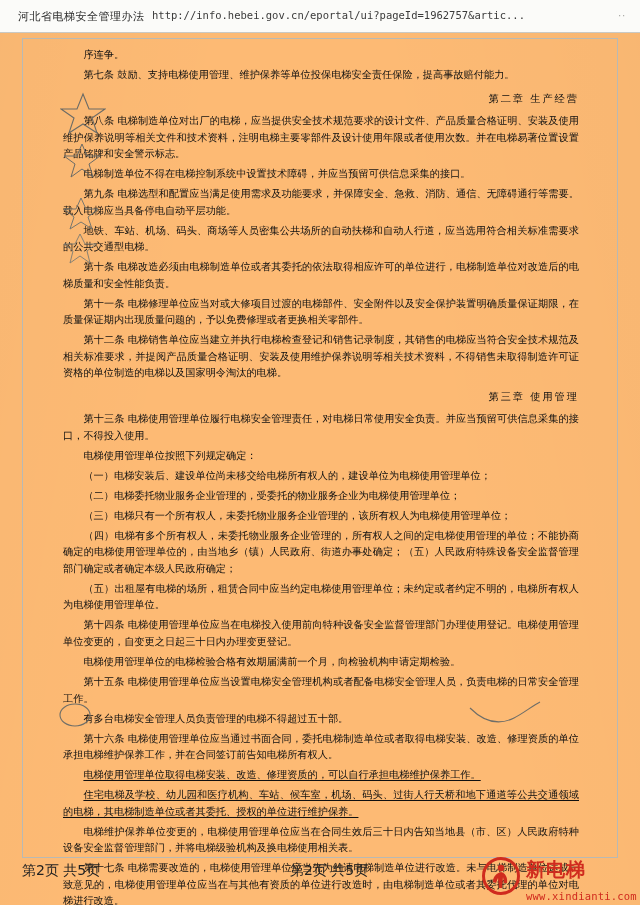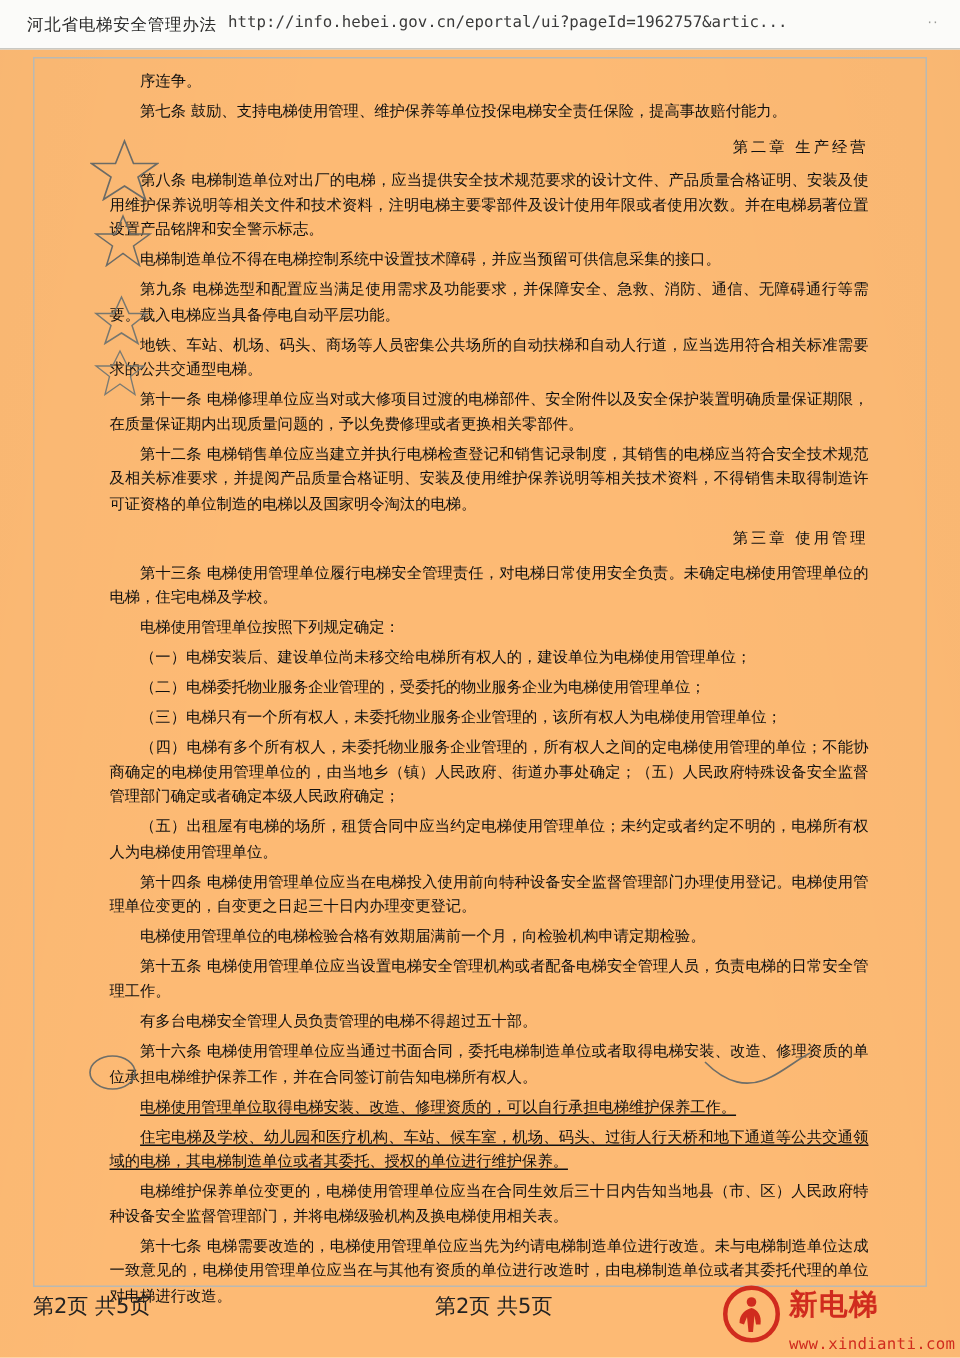--- a/index.html
+++ b/index.html
@@ -85,21 +85,21 @@
     width: 516px;
     font-size: 10.2px;
     line-height: 1.62;
     color: #101010;
   }
   p {
     margin: 0 0 3.5px 0;
     text-align: justify;
     text-justify: inter-ideograph;
   }
-  .ind { text-indent: 2em; margin-left: 10px; }
+  .ind { text-indent: 2em; }
   .ctr { text-align: right; text-indent: 0; margin: 7px 0 6px 0; letter-spacing: 2px; }
   .u { text-decoration: underline; text-underline-offset: 2px; }
   
   .ink {
     position: absolute;
     pointer-events: none;
   }
   .ink svg { display: block; }
   
   .footer {
@@ -166,24 +166,25 @@
   <div class="doc">
     <div class="doc-inner">
 
       <p class="ind">序连争。</p>
       <p class="ind">第七条  鼓励、支持电梯使用管理、维护保养等单位投保电梯安全责任保险，提高事故赔付能力。</p>
       <p class="ctr">第二章   生产经营</p>
       <p class="ind">第八条  电梯制造单位对出厂的电梯，应当提供安全技术规范要求的设计文件、产品质量合格证明、安装及使用维护保养说明等相关文件和技术资料，注明电梯主要零部件及设计使用年限或者使用次数。并在电梯易著位置设置产品铭牌和安全警示标志。</p>
       <p class="ind">电梯制造单位不得在电梯控制系统中设置技术障碍，并应当预留可供信息采集的接口。</p>
       <p class="ind">第九条  电梯选型和配置应当满足使用需求及功能要求，并保障安全、急救、消防、通信、无障碍通行等需要。载入电梯应当具备停电自动平层功能。</p>
       <p class="ind">地铁、车站、机场、码头、商场等人员密集公共场所的自动扶梯和自动人行道，应当选用符合相关标准需要求的公共交通型电梯。</p>
+      <p class="ind">第十条  电梯改造必须由电梯制造单位或者其委托的依法取得相应许可的单位进行，电梯制造单位对改造后的电梯质量和安全性能负责。</p>
       <p class="ind">第十一条  电梯修理单位应当对或大修项目过渡的电梯部件、安全附件以及安全保护装置明确质量保证期限，在质量保证期内出现质量问题的，予以免费修理或者更换相关零部件。</p>
       <p class="ind">第十二条  电梯销售单位应当建立并执行电梯检查登记和销售记录制度，其销售的电梯应当符合安全技术规范及相关标准要求，并提阅产品质量合格证明、安装及使用维护保养说明等相关技术资料，不得销售未取得制造许可证资格的单位制造的电梯以及国家明令淘汰的电梯。</p>
       <p class="ctr">第三章   使用管理</p>
-      <p class="ind">第十三条  电梯使用管理单位履行电梯安全管理责任，对电梯日常使用安全负责。未确定电梯使用管理单位的电梯，住宅电梯及学校。</p>
+      <p class="ind">第十三条  电梯使用管理单位履行电梯安全管理责任，对电梯日常使用安全负责。并应当预留可供信息采集的接口，不得投入使用。</p>
       <p class="ind">电梯使用管理单位按照下列规定确定：</p>
       <p class="ind">（一）电梯安装后、建设单位尚未移交给电梯所有权人的，建设单位为电梯使用管理单位；</p>
       <p class="ind">（二）电梯委托物业服务企业管理的，受委托的物业服务企业为电梯使用管理单位；</p>
       <p class="ind">（三）电梯只有一个所有权人，未委托物业服务企业管理的，该所有权人为电梯使用管理单位；</p>
       <p class="ind">（四）电梯有多个所有权人，未委托物业服务企业管理的，所有权人之间的定电梯使用管理的单位；不能协商确定的电梯使用管理单位的，由当地乡（镇）人民政府、街道办事处确定；（五）人民政府特殊设备安全监督管理部门确定或者确定本级人民政府确定；</p>
       <p class="ind">（五）出租屋有电梯的场所，租赁合同中应当约定电梯使用管理单位；未约定或者约定不明的，电梯所有权人为电梯使用管理单位。</p>
       <p class="ind">第十四条  电梯使用管理单位应当在电梯投入使用前向特种设备安全监督管理部门办理使用登记。电梯使用管理单位变更的，自变更之日起三十日内办理变更登记。</p>
       <p class="ind">电梯使用管理单位的电梯检验合格有效期届满前一个月，向检验机构申请定期检验。</p>
       <p class="ind">第十五条  电梯使用管理单位应当设置电梯安全管理机构或者配备电梯安全管理人员，负责电梯的日常安全管理工作。</p>
       <p class="ind">有多台电梯安全管理人员负责管理的电梯不得超过五十部。</p>

